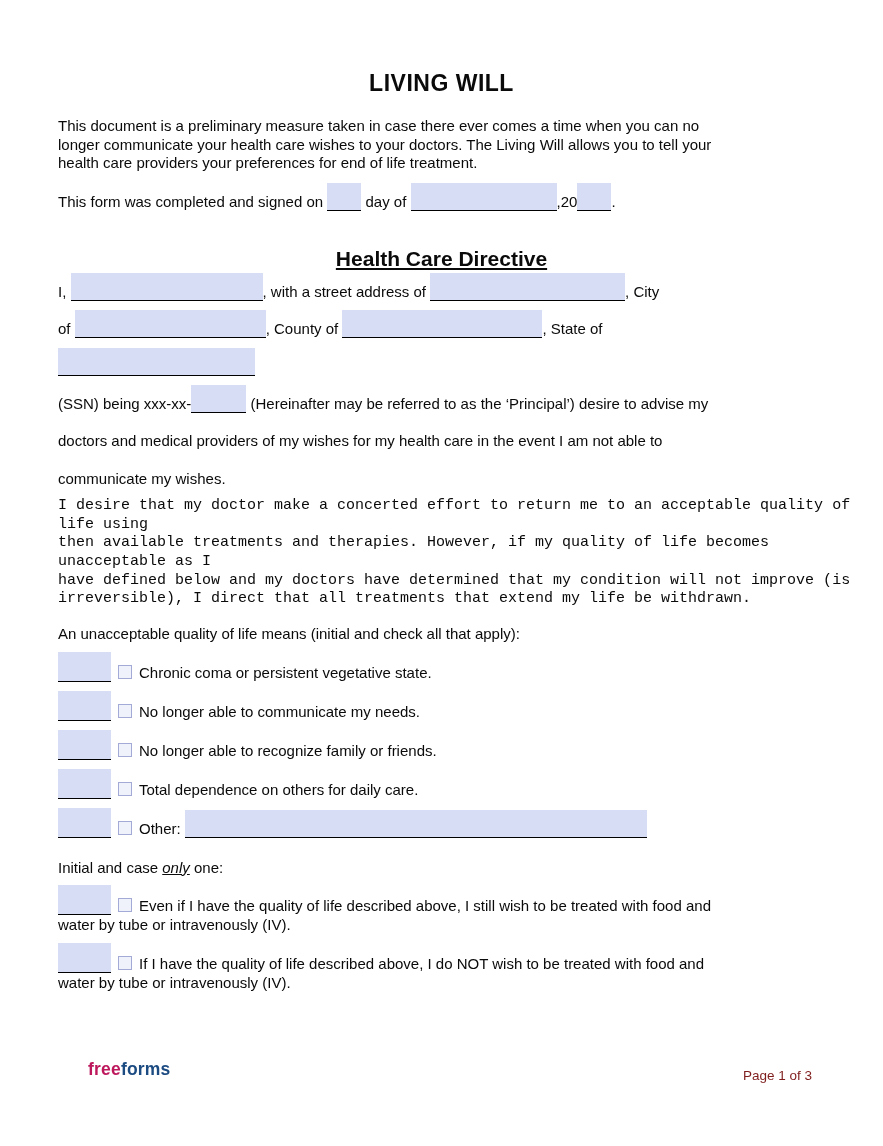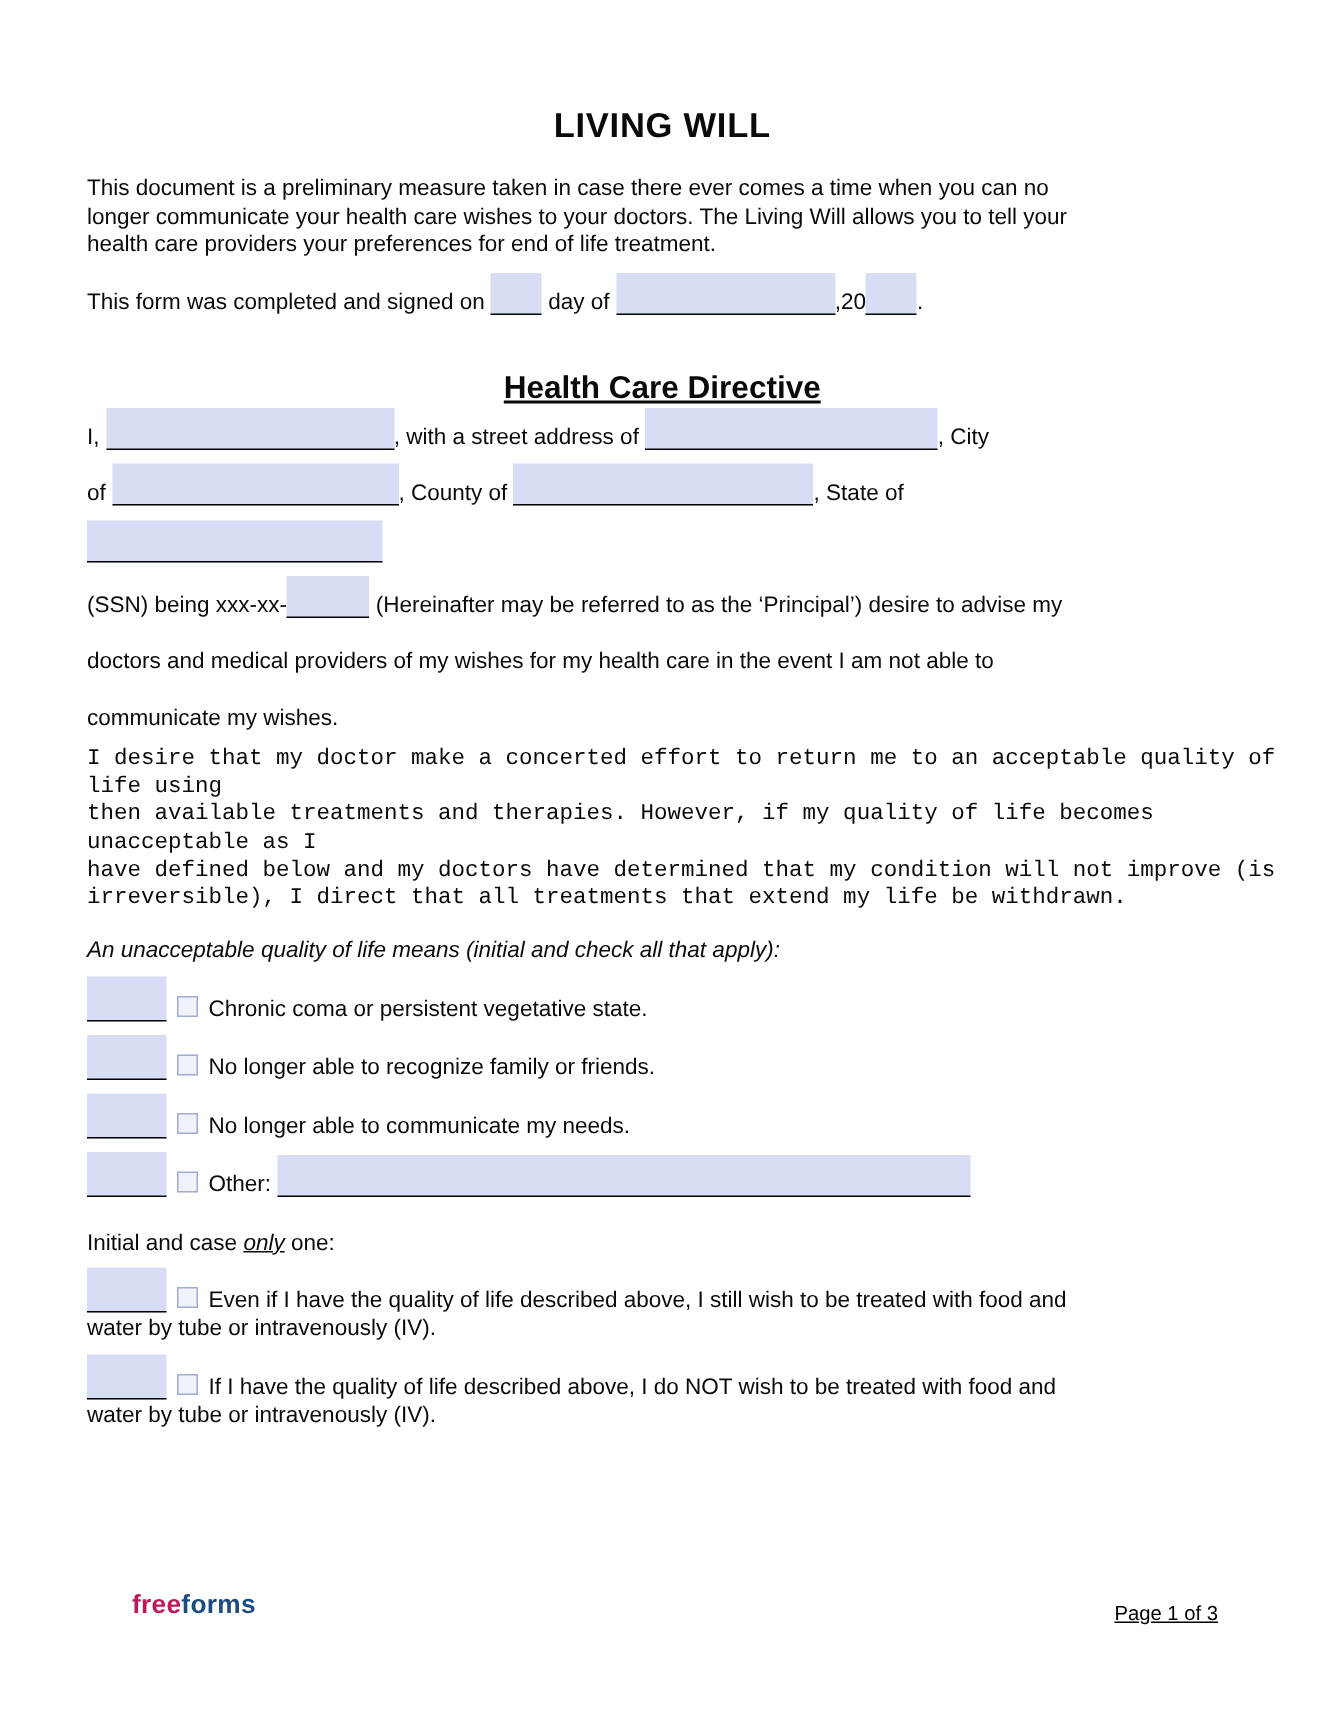--- a/index.html
+++ b/index.html
@@ -24,21 +24,21 @@
          font-weight:bold; text-decoration:underline; }
 
   .directive { margin-top:5px; }
   .dline { line-height:37.4px; white-space:nowrap; }
 
   .ls-head { margin-top:26px; padding-left:26px; line-height:19px; }
   .isu { font-style:italic; text-decoration:underline; margin-left:7px; }
 
   .ls-body { margin-top:0; line-height:18.6px;font-family:Liberation Mono, monospace; }
 
-  .qol { margin-top:6px; line-height:19px;font-style:italic; }
+  .qol { margin-top:6px; line-height:19px; }
 
   .opt-row { margin-top:20px; line-height:19px; }
   .ex-row  { margin-top:19px; line-height:19.5px; }
   .only-head { margin-top:20px; line-height:19px; }
 
   
   .fld {
     display:inline-block; height:27px;
     background:#d8ddf6; border-bottom:1.5px solid #000;
     margin:-10px 0 -4px 0; vertical-align:baseline;
@@ -52,21 +52,21 @@
   .cbx {
     display:inline-block; width:12px; height:12px;
     border:1.5px solid #a3aad6; background:#eff1fb;
     margin:0 7px; vertical-align:-1px;
   }
 
   .footer-logo { position:absolute; left:88px; top:1059px; font-size:17.5px;
                  font-weight:bold; letter-spacing:.2px; }
   .brand-free  { color:#be185d; }
   .brand-forms { color:#1c4b82; }
-  .page-info { position:absolute; right:71px; top:1068px; font-size:13.5px; color:#000000;text-decoration:underline; }
+  .page-info { position:absolute; right:71px; top:1068px; font-size:13.5px; color:#7f1d1d; }
 </style>
 </head>
 <body>
 
 <div class="page">
   <div class="content">
 
     <h1 class="title">LIVING WILL</h1>
 
     <p class="ml wide intro">This document is a preliminary measure taken in case there ever comes a time when you can no
@@ -113,24 +113,27 @@
 then available treatments and therapies. However, if my quality of life becomes unacceptable as I
 have defined below and my doctors have determined that my condition will not improve (is
 irreversible), I direct that all treatments that extend my life be withdrawn.</p>
 
     <div class="qol">An unacceptable quality of life means (initial and check all that apply):</div>
 
     <div class="opt-row">
       <span class="fld f-init"></span><span class="cbx"></span><span>Chronic coma or persistent vegetative state.</span>
     </div>
     <div class="opt-row">
+      <span class="fld f-init"></span><span class="cbx"></span><span>No longer able to communicate my needs.</span>
+    </div>
+    <div class="opt-row">
       <span class="fld f-init"></span><span class="cbx"></span><span>No longer able to recognize family or friends.</span>
     </div>
     <div class="opt-row">
-      <span class="fld f-init"></span><span class="cbx"></span><span>No longer able to communicate my needs.</span>
+      <span class="fld f-init"></span><span class="cbx"></span><span>Total dependence on others for daily care.</span>
     </div>
     <div class="opt-row">
       <span class="fld f-init"></span><span class="cbx"></span><span>Other:</span>
       <span class="fld f-other"></span>
     </div>
 
     <div class="only-head">
       <span>Initial and case</span>
       <span class="isu" style="margin-left:0">only</span>
       <span>one:</span>

